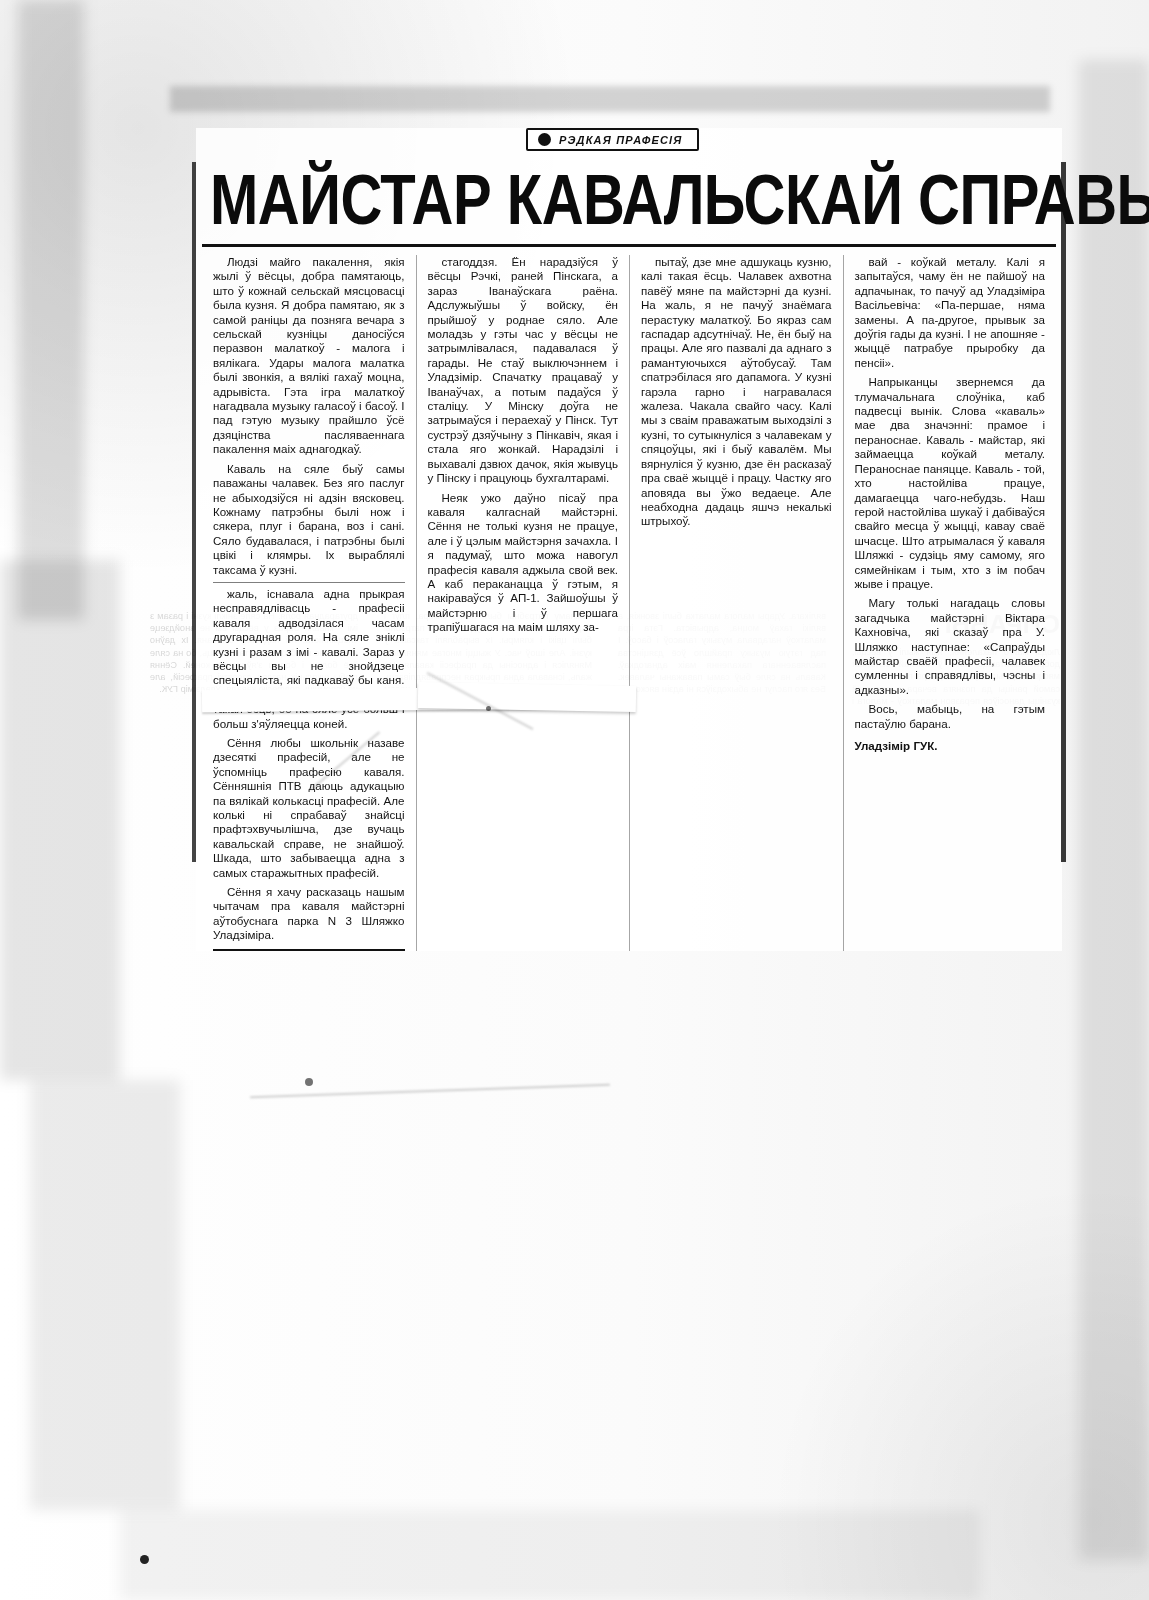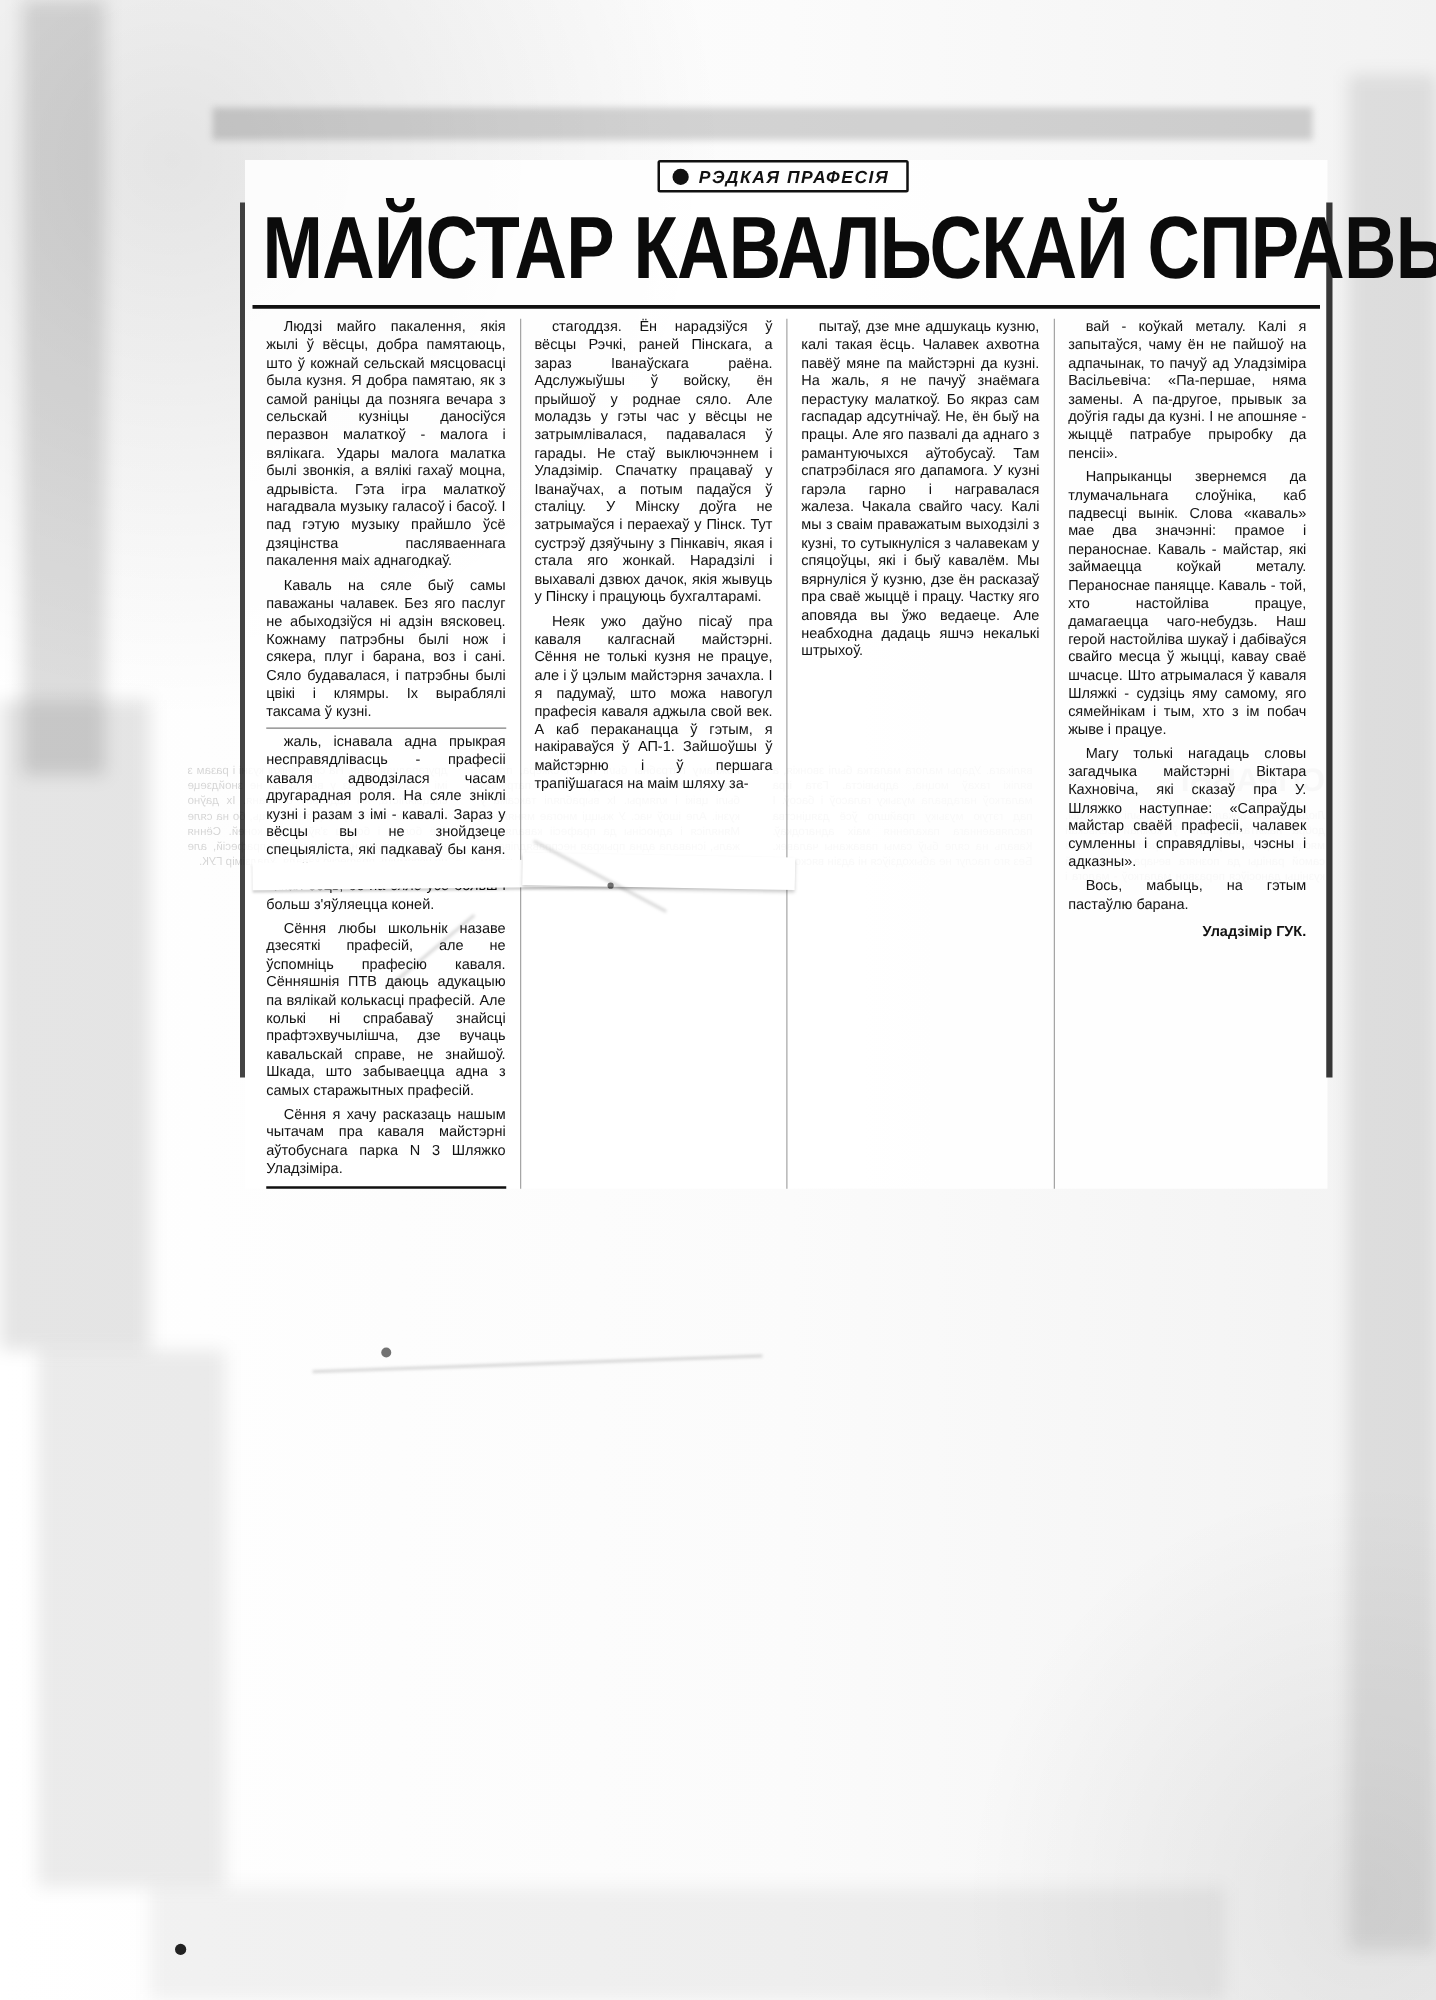--- a/index.html
+++ b/index.html
@@ -95,21 +95,21 @@
   .rubric .dot {
     width: 13px;
     height: 13px;
     border-radius: 50%;
     background: #111;
     display: inline-block;
   }
   .rubric .rubric-text {
     font-weight: bold;
     font-style: italic;
-    font-size: 14px;
+    font-size: 11px;
     letter-spacing: 1.2px;
   }
 
   .headline {
     font-family: "Liberation Sans", sans-serif;
     font-weight: bold;
     font-size: 58px;
     line-height: 58px;
     letter-spacing: -0.5px;
     transform: scaleY(1.22);
@@ -143,21 +143,20 @@
   }
   .col + .col { border-left: 1px solid rgba(0,0,0,0.35); }
   .col p {
     margin: 0 0 5px 0;
     text-indent: 14px;
   }
   .col p.first { text-indent: 14px; }
   .col p.bold { font-weight: bold; }
   .col p.sign {
     text-indent: 0;
-    text-align: right;
     font-weight: bold;
     margin-top: 8px;
   }
 
   
   .col1-lower {
     margin-top: 4px;
     border-top: 1px solid rgba(0,0,0,0.5);
     padding-top: 4px;
   }

